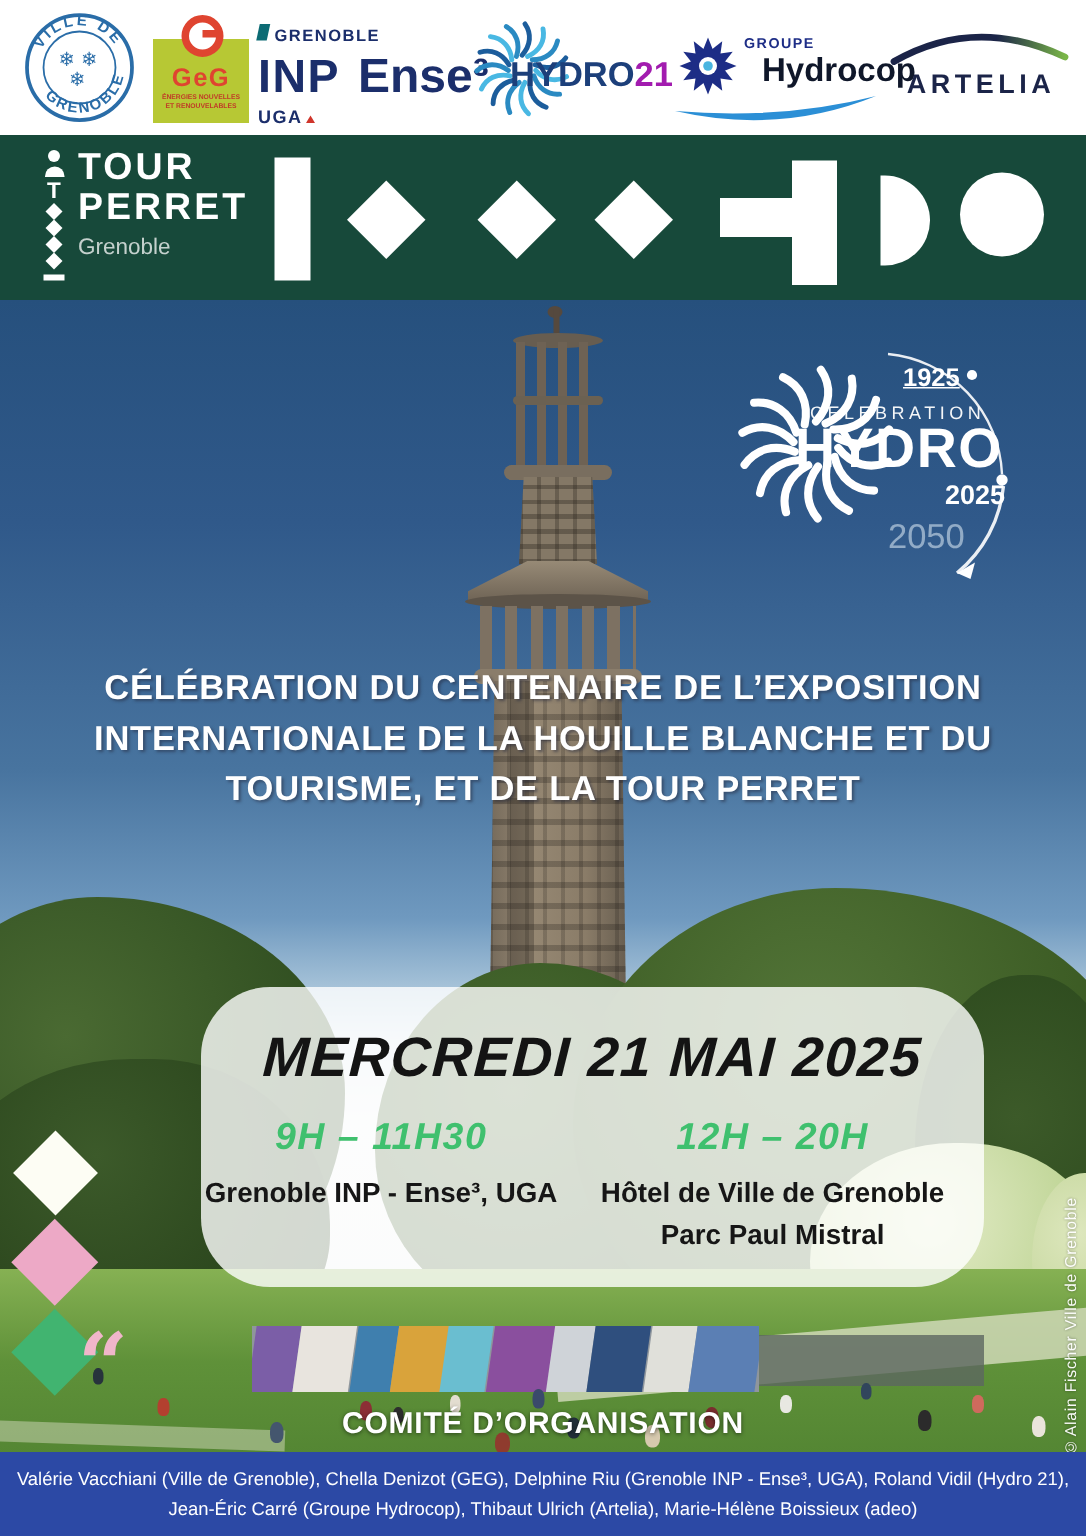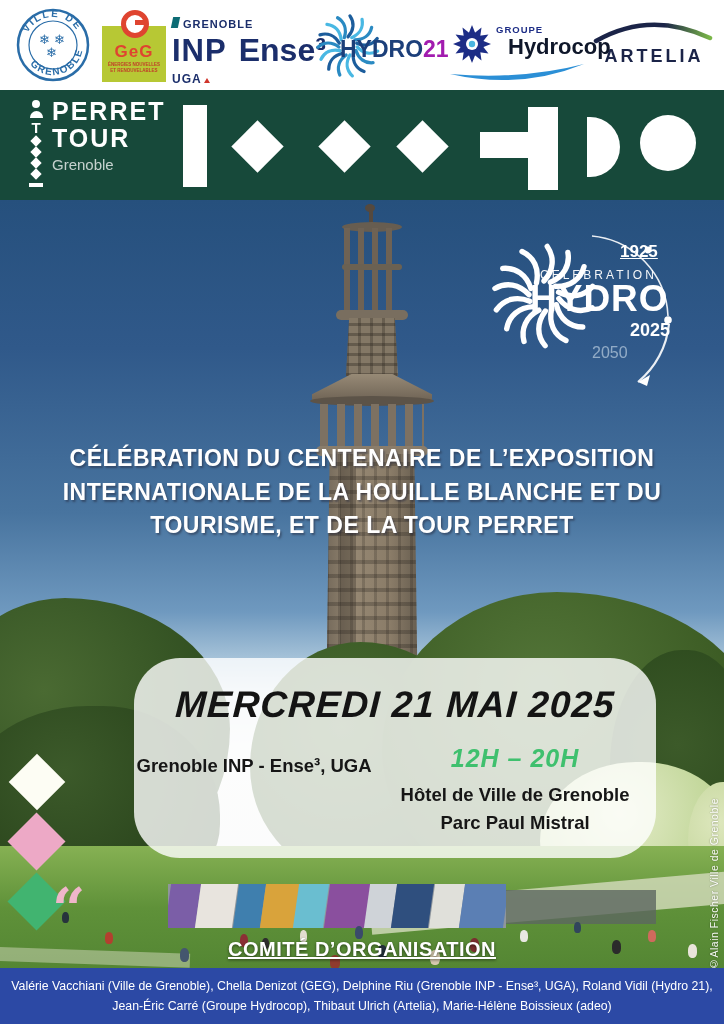--- a/index.html
+++ b/index.html
@@ -97,25 +97,25 @@
   .person{position:absolute;border-radius:45% 45% 40% 40%;z-index:5;}
 
   .diamond{position:absolute;transform:rotate(45deg);z-index:6;}
 
   .credit{position:absolute;right:4px;top:738px;height:232px;z-index:6;color:#fff;
     writing-mode:vertical-rl;transform:rotate(180deg);font-size:10.5px;letter-spacing:.5px;
     opacity:.95;text-shadow:0 0 2px rgba(0,0,0,.45);}
 
   
   .celeb{position:absolute;left:488px;top:232px;width:210px;height:164px;z-index:6;color:#fff;}
-  .celeb-1925{position:absolute;left:132px;top:10px;font-size:17px;font-weight:bold;text-decoration:underline;}
+  .celeb-1925{position:absolute;left:114px;top:10px;font-size:17px;font-weight:bold;text-decoration:underline;}
   .celeb-word{position:absolute;left:52px;top:36px;font-size:12px;letter-spacing:3px;opacity:.95;}
   .celeb-hydro{position:absolute;left:42px;top:46px;font-size:37px;font-weight:900;letter-spacing:1px;}
   .celeb-2025{position:absolute;left:142px;top:88px;font-size:18px;font-weight:bold;}
-  .celeb-2050{position:absolute;left:104px;top:112px;font-size:16px;color:rgba(225,238,248,.55);}
+  .celeb-2050{position:absolute;left:104px;top:112px;font-size:23px;color:rgba(225,238,248,.55);}
 
   
   .quote{position:absolute;left:0;top:442px;width:724px;text-align:center;z-index:6;color:#fff;font-weight:bold;}
   .quote .ln{font-size:23px;line-height:33.5px;letter-spacing:.5px;
     text-shadow:1.5px 1.5px 2px rgba(35,40,60,.5);}
   .qmark{position:absolute;font-family:"DejaVu Serif",serif;font-weight:bold;font-size:58px;color:#f0b6ca;line-height:0;}
   .q-open{left:52px;top:468px;}
   .q-close{left:632px;top:576px;}
 
   
@@ -124,21 +124,21 @@
   .box-date{margin-top:26px;text-align:center;font-size:37px;font-weight:900;font-style:italic;
     letter-spacing:1px;color:#141414;transform:skewX(-3deg);}
   .box-row{display:flex;margin-top:18px;}
   .box-col{text-align:center;}
   .box-col.l{width:46%;}
   .box-col.r{width:54%;}
   .box-time{font-size:25px;font-weight:900;font-style:italic;color:#3fc06e;letter-spacing:1px;}
   .box-place{font-size:18.5px;font-weight:bold;color:#161616;line-height:1.5;margin-top:8px;}
 
   .committee-title{position:absolute;left:0;top:938px;width:724px;text-align:center;z-index:7;
-    color:#fff;font-size:20px;font-weight:bold;letter-spacing:.5px;text-shadow:0 1px 3px rgba(0,0,0,.55);text-decoration:underline;}
+    color:#fff;font-size:20px;font-weight:bold;letter-spacing:.5px;text-shadow:0 1px 3px rgba(0,0,0,.55);}
   .footer{position:absolute;left:0;top:968px;width:724px;height:56px;background:#2c49a5;z-index:10;
     color:#fff;text-align:center;font-size:12.3px;line-height:1.6;padding-top:9px;box-sizing:border-box;}
 </style>
 </head>
 <body>
 
 <div class="poster">
 
   <div class="header">
 
@@ -251,22 +251,22 @@
         <span class="tp-dot"></span>
         <span class="tp-dome"></span>
         <span class="tp-t">T</span>
         <span class="tp-dia"></span>
         <span class="tp-dia"></span>
         <span class="tp-dia"></span>
         <span class="tp-dia"></span>
         <span class="tp-bar"></span>
       </div>
       <div class="tp-words">
+        <div class="tp-word">TOUR</div>
         <div class="tp-word">PERRET</div>
-        <div class="tp-word">TOUR</div>
         <div class="tp-city">Grenoble</div>
       </div>
     </div>
     <div class="shape" style="left:183px;top:15px;width:24px;height:82px"></div>
     <div class="shape dia" style="left:239px;top:38px;width:37px;height:37px"></div>
     <div class="shape dia" style="left:326px;top:38px;width:37px;height:37px"></div>
     <div class="shape dia" style="left:404px;top:38px;width:37px;height:37px"></div>
     <div class="shape" style="left:480px;top:42px;width:56px;height:26px"></div>
     <div class="shape" style="left:528px;top:17px;width:30px;height:83px"></div>
     <div class="shape" style="left:587px;top:27px;width:33px;height:60px;border-radius:0 60px 60px 0"></div>
@@ -383,20 +383,21 @@
     <div class="ln">CÉLÉBRATION DU CENTENAIRE DE L’EXPOSITION</div>
     <div class="ln">INTERNATIONALE DE LA HOUILLE BLANCHE ET DU</div>
     <div class="ln">TOURISME, ET DE LA TOUR PERRET</div>
     <span class="qmark q-close">”</span>
   </div>
 
   <div class="box">
     <div class="box-date">MERCREDI 21 MAI 2025</div>
     <div class="box-row">
       <div class="box-col l">
+        <div class="box-time">9H – 11H30</div>
         <div class="box-place">Grenoble INP - Ense³, UGA</div>
       </div>
       <div class="box-col r">
         <div class="box-time">12H – 20H</div>
         <div class="box-place">
           <div>Hôtel de Ville de Grenoble</div>
           <div>Parc Paul Mistral</div>
         </div>
       </div>
     </div>

